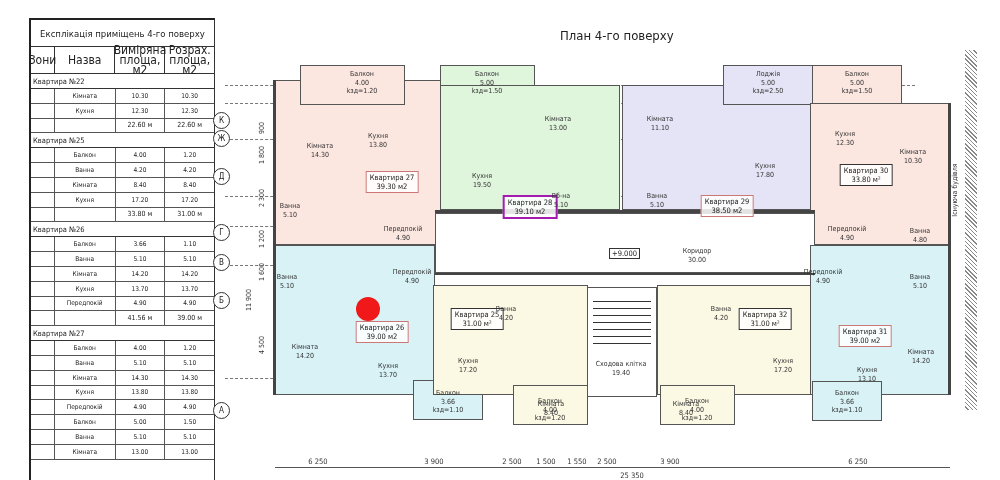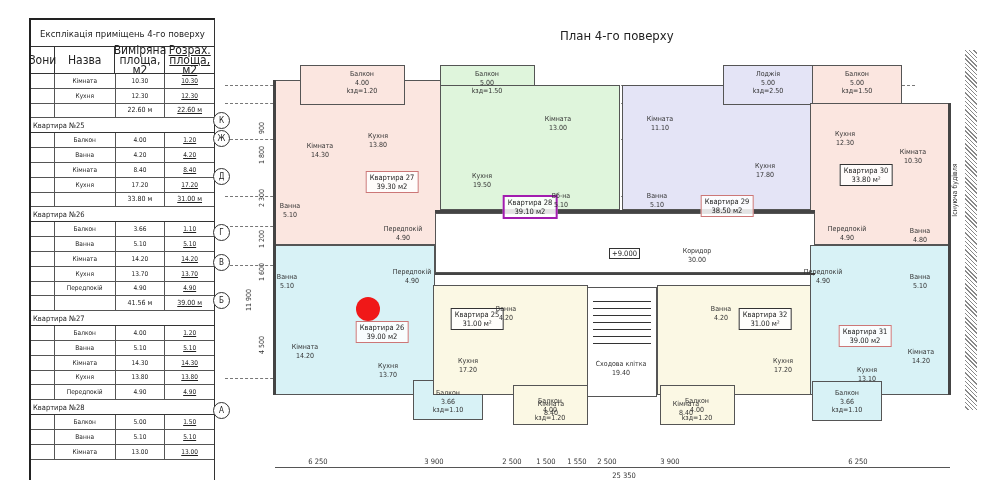--- a/index.html
+++ b/index.html
@@ -3,21 +3,21 @@
 <meta charset="utf-8">
 <style>
   html,body{margin:0;padding:0;background:#fff;}
   body{width:1000px;height:480px;position:relative;overflow:hidden;font-family:"DejaVu Sans Condensed","DejaVu Sans",sans-serif;color:#222;}
   .abs{position:absolute;}
   
   #tbl{position:absolute;left:29px;top:18px;width:183px;height:470px;border:1px solid #333;border-top:2px solid #222;border-left:2px solid #222;background:#fff;}
   #tbl .title{height:26px;border-bottom:1px solid #333;font-size:9.5px;display:flex;align-items:center;justify-content:center;}
   #tbl .hdr{display:flex;height:26px;border-bottom:1px solid #333;font-size:12px;}
   #tbl .hdr div{display:flex;align-items:center;justify-content:center;text-align:center;line-height:10px;border-right:1px solid #333;}
-  .c1{width:23px;} .c2{width:60px;} .c3{width:49px;} .c4{width:49px;border-right:none!important;text-decoration:underline;}
+  .c1{width:23px;} .c2{width:60px;} .c3{width:49px;} .c4{width:49px;border-right:none!important;}
   .grp{height:14px;border-bottom:1px solid #333;font-size:7.5px;padding-left:2px;display:flex;align-items:center;}
   .row{display:flex;height:13.8px;border-bottom:1px solid #555;font-size:6.5px;}
   .row div{display:flex;align-items:center;justify-content:center;border-right:1px solid #555;}
   .row.tot div{font-size:7px;}
   
   #plan{position:absolute;left:265px;top:55px;width:710px;height:425px;}
   .room{position:absolute;border:1px solid #555;box-sizing:border-box;}
   .lbl{position:absolute;font-size:7px;text-align:center;line-height:8.5px;color:#333;white-space:nowrap;transform:translate(-50%,-50%);}
   .apt{position:absolute;font-size:7.5px;text-align:center;line-height:9px;padding:1px 3px;background:rgba(255,255,255,0.85);transform:translate(-50%,-50%);white-space:nowrap;}
   .wall{position:absolute;background:#444;}
@@ -33,20 +33,21 @@
 
 <div id="tbl">
   <div class="title">Експлікація приміщень 4-го поверху</div>
   <div class="hdr">
     <div class="c1">Зони</div>
     <div class="c2">Назва</div>
     <div class="c3">Виміряна площа, м2</div>
     <div class="c4">Розрах. площа, м2</div>
   </div>
   <div id="tbody">
+      <div class="grp">Квартира №22</div>
       <div class="row">
         <div class="c1"></div>
         <div class="c2">Кімната</div>
         <div class="c3">10.30</div>
         <div class="c4">10.30</div>
       </div>
       <div class="row">
         <div class="c1"></div>
         <div class="c2">Кухня</div>
         <div class="c3">12.30</div>
@@ -150,21 +151,20 @@
         <div class="c2">Кухня</div>
         <div class="c3">13.80</div>
         <div class="c4">13.80</div>
       </div>
       <div class="row">
         <div class="c1"></div>
         <div class="c2">Передпокій</div>
         <div class="c3">4.90</div>
         <div class="c4">4.90</div>
       </div>
-      <div class="grp">Квартира №28</div>
       <div class="row">
         <div class="c1"></div>
         <div class="c2">Балкон</div>
         <div class="c3">5.00</div>
         <div class="c4">1.50</div>
       </div>
       <div class="row">
         <div class="c1"></div>
         <div class="c2">Ванна</div>
         <div class="c3">5.10</div>
@@ -278,21 +278,21 @@
   <div id="bdims">
       <div class="dim" style="left: 53px; top: 402px;">6 250</div>
       <div class="dim" style="left: 169px; top: 402px;">3 900</div>
       <div class="dim" style="left: 247px; top: 402px;">2 500</div>
       <div class="dim" style="left: 281px; top: 402px;">1 500</div>
       <div class="dim" style="left: 312px; top: 402px;">1 550</div>
       <div class="dim" style="left: 342px; top: 402px;">2 500</div>
       <div class="dim" style="left: 405px; top: 402px;">3 900</div>
       <div class="dim" style="left: 593px; top: 402px;">6 250</div>
     </div>
-  <div class="dim" style="left:359px;top:416px;">25 350</div>
+  <div class="dim" style="left:367px;top:416px;">25 350</div>
 </div>
 
 <div id="axes">
     <div class="axis" style="left: 213px; top: 112px;">К</div>
     <div class="axis" style="left: 213px; top: 130px;">Ж</div>
     <div class="axis" style="left: 213px; top: 168px;">Д</div>
     <div class="axis" style="left: 213px; top: 224px;">Г</div>
     <div class="axis" style="left: 213px; top: 254px;">В</div>
     <div class="axis" style="left: 213px; top: 292px;">Б</div>
     <div class="axis" style="left: 213px; top: 402px;">А</div>

